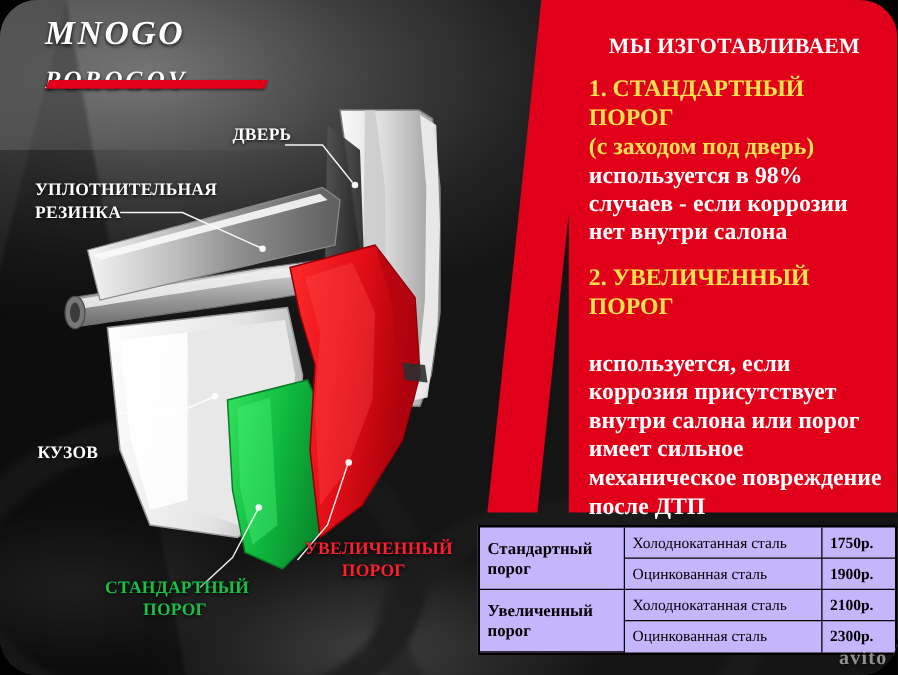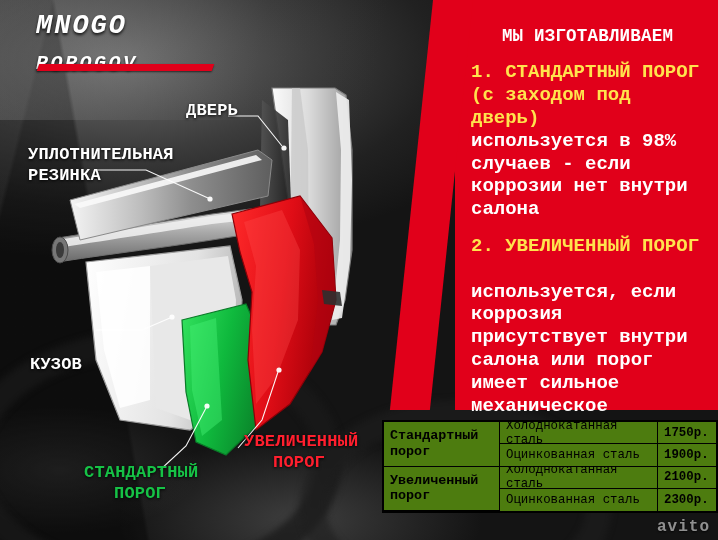--- a/index.html
+++ b/index.html
@@ -5,22 +5,23 @@
   html, body {
     margin: 0;
     padding: 0;
     background: #000;
   }
   #root {
     position: relative;
     width: 718px;
     height: 540px;
     overflow: hidden;
-    font-family: Liberation Mono, monospace;
+    font-family: Liberation Serif, serif;
     background: #2b2b2b;
+    border-radius: 30px;
   }
 
   
   .photo-bg {
     position: absolute;
     inset: 0;
     background:
       radial-gradient(ellipse 420px 200px at 120px 60px, #6d6d6d 0%, #3c3c3c 45%, #212121 75%, #141414 100%),
       radial-gradient(ellipse 300px 160px at 560px 470px, #4a4a4a 0%, #2a2a2a 55%, #151515 100%),
       linear-gradient(160deg, #4e4e4e 0%, #343434 25%, #222 55%, #171717 80%, #0e0e0e 100%);
@@ -128,22 +129,22 @@
   .para { margin-bottom: 14px; }
   .para .hl { color: #ffe34d; }
   .para .norm { color: #ffffff; }
 
   
   .price-table {
     position: absolute;
     left: 382px;
     top: 420px;
     width: 336px;
-    height: 93px;
-    background: #4d7c0f;
+    height: 104px;
+    background: #c4b5fd;
     border: 2px solid #000;
     box-sizing: border-box;
     display: grid;
     grid-template-columns: 116px 158px 1fr;
     grid-template-rows: repeat(4, 1fr);
     font-size: 12.4px;
     color: #000;
   }
   .price-table .cell {
     border-right: 1px solid #000;
@@ -162,21 +163,21 @@
     font-size: 13.4px;
     line-height: 1.15;
   }
   .price-table .price { font-weight: bold; }
 
   
   .lbl {
     position: absolute;
     color: #fff;
     font-weight: bold;
-    font-size: 17px;
+    font-size: 14px;
     line-height: 1.25;
     text-shadow: 0 1px 3px rgba(0,0,0,0.95);
     letter-spacing: 0.2px;
   }
   .lbl.green { color: #16c246; }
   .lbl.red   { color: #ff1f2e; }
   .lbl.ctr { text-align: center; }
 
   
   .watermark {

